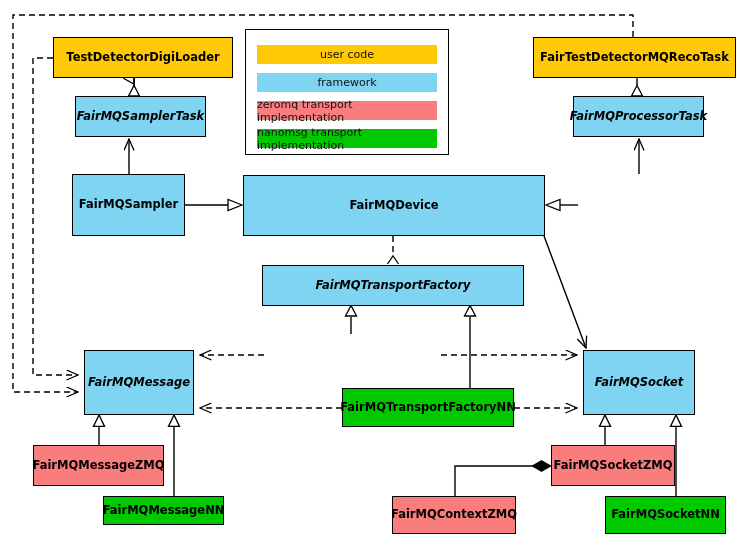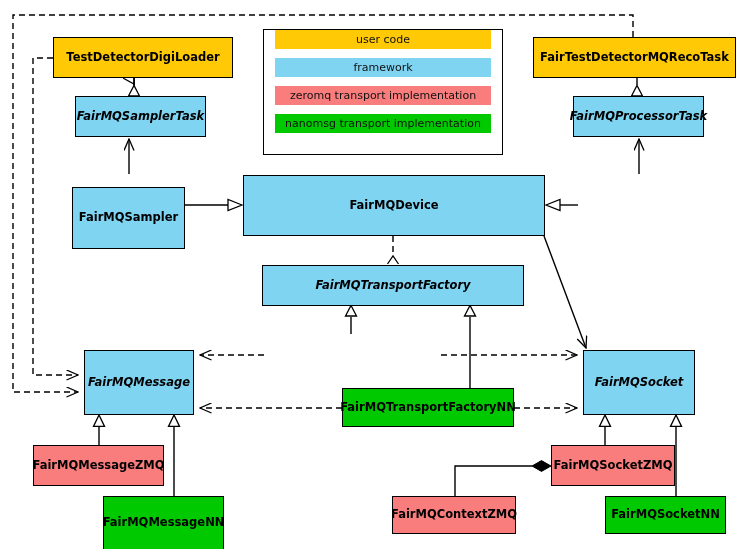--- a/index.html
+++ b/index.html
@@ -45,29 +45,29 @@
     font-style: italic;
   }
   .fill-user     { background: #FFC906; }
   .fill-framework{ background: #7FD4F2; }
   .fill-zeromq   { background: #FA7D7D; }
   .fill-nanomsg  { background: #00C900; }
 
   
   #legend {
     position: absolute;
-    left: 263px;
+    left: 245px;
     top: 29px;
-    width: 240px;
+    width: 204px;
     height: 126px;
     box-sizing: border-box;
     background: #ffffff;
     border: 1.4px solid #000000;
     z-index: 4;
-    padding: 0 11px;
+    padding: 15px 11px;
   }
   .legend-row {
     height: 19px;
     margin-bottom: 9px;
     display: flex;
     align-items: center;
     justify-content: center;
     font-size: 11px;
     font-weight: normal;
     color: #111111;
@@ -172,21 +172,21 @@
   </svg>
 
   <div class="node fill-user" style="left:53px; top:37px; width:180px; height:41px;">
     <span>TestDetectorDigiLoader</span>
   </div>
 
   <div class="node fill-framework abstract" style="left:75px; top:96px; width:131px; height:41px;align-items:center;">
     <span>FairMQSamplerTask</span>
   </div>
 
-  <div class="node fill-framework" style="left:72px; top:174px; width:113px; height:62px;margin-top:13px;">
+  <div class="node fill-framework" style="left:72px; top:174px; width:113px; height:62px;">
     <span>FairMQSampler</span>
   </div>
 
   <div class="node fill-framework" style="left:243px; top:175px; width:302px; height:61px;">
     <span>FairMQDevice</span>
   </div>
 
   <div class="node fill-user" style="left:533px; top:37px; width:203px; height:41px;">
     <span>FairTestDetectorMQRecoTask</span>
   </div>
@@ -210,21 +210,21 @@
   </div>
 
   <div class="node fill-framework abstract" style="left:583px; top:350px; width:112px; height:65px;">
     <span>FairMQSocket</span>
   </div>
 
   <div class="node fill-zeromq" style="left:33px; top:445px; width:131px; height:41px;">
     <span>FairMQMessageZMQ</span>
   </div>
 
-  <div class="node fill-nanomsg" style="left:103px; top:496px; width:121px; height:54px;">
+  <div class="node fill-nanomsg" style="left:103px; top:496px; width:121px; height:29px;">
     <span>FairMQMessageNN</span>
   </div>
 
   <div class="node fill-zeromq" style="left:551px; top:445px; width:124px; height:41px;">
     <span>FairMQSocketZMQ</span>
   </div>
 
   <div class="node fill-nanomsg" style="left:605px; top:496px; width:121px; height:38px;">
     <span>FairMQSocketNN</span>
   </div>

